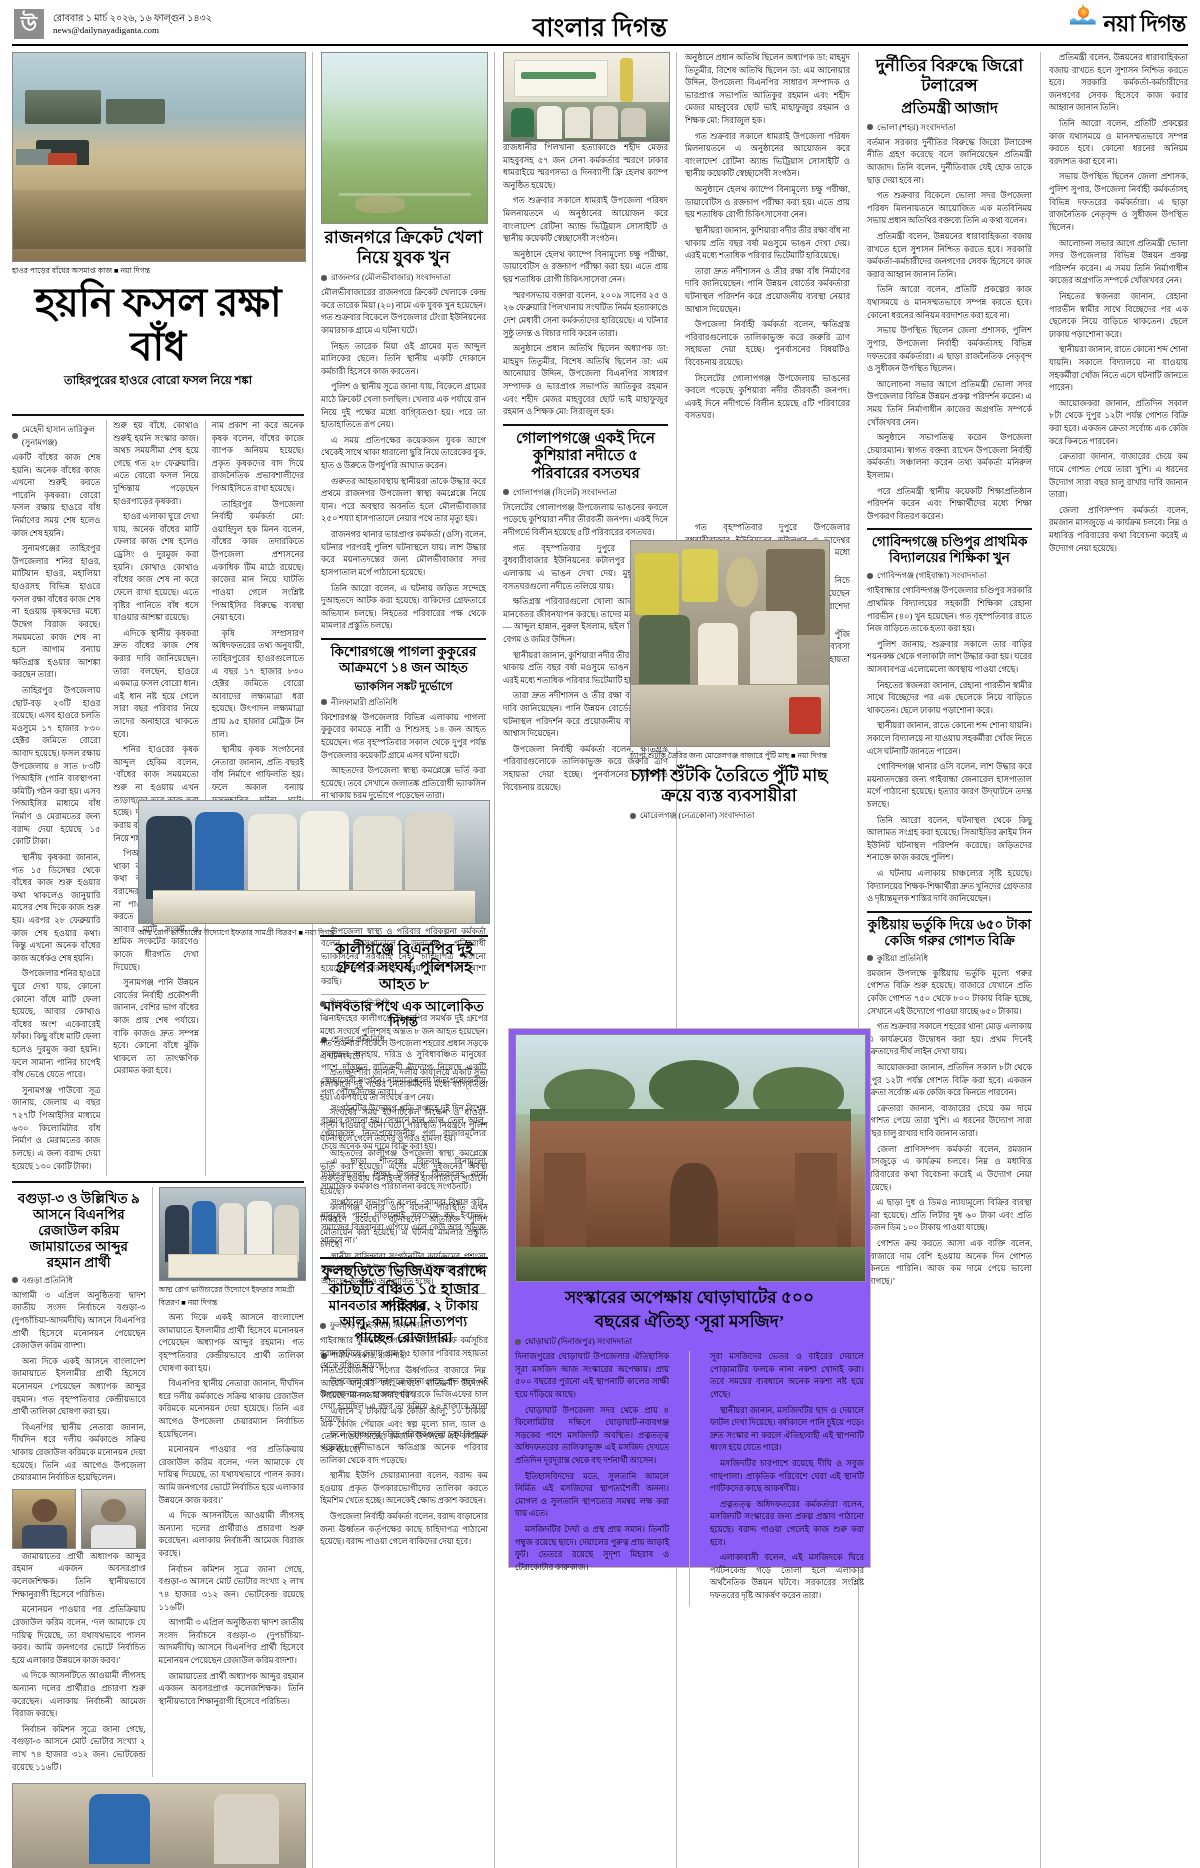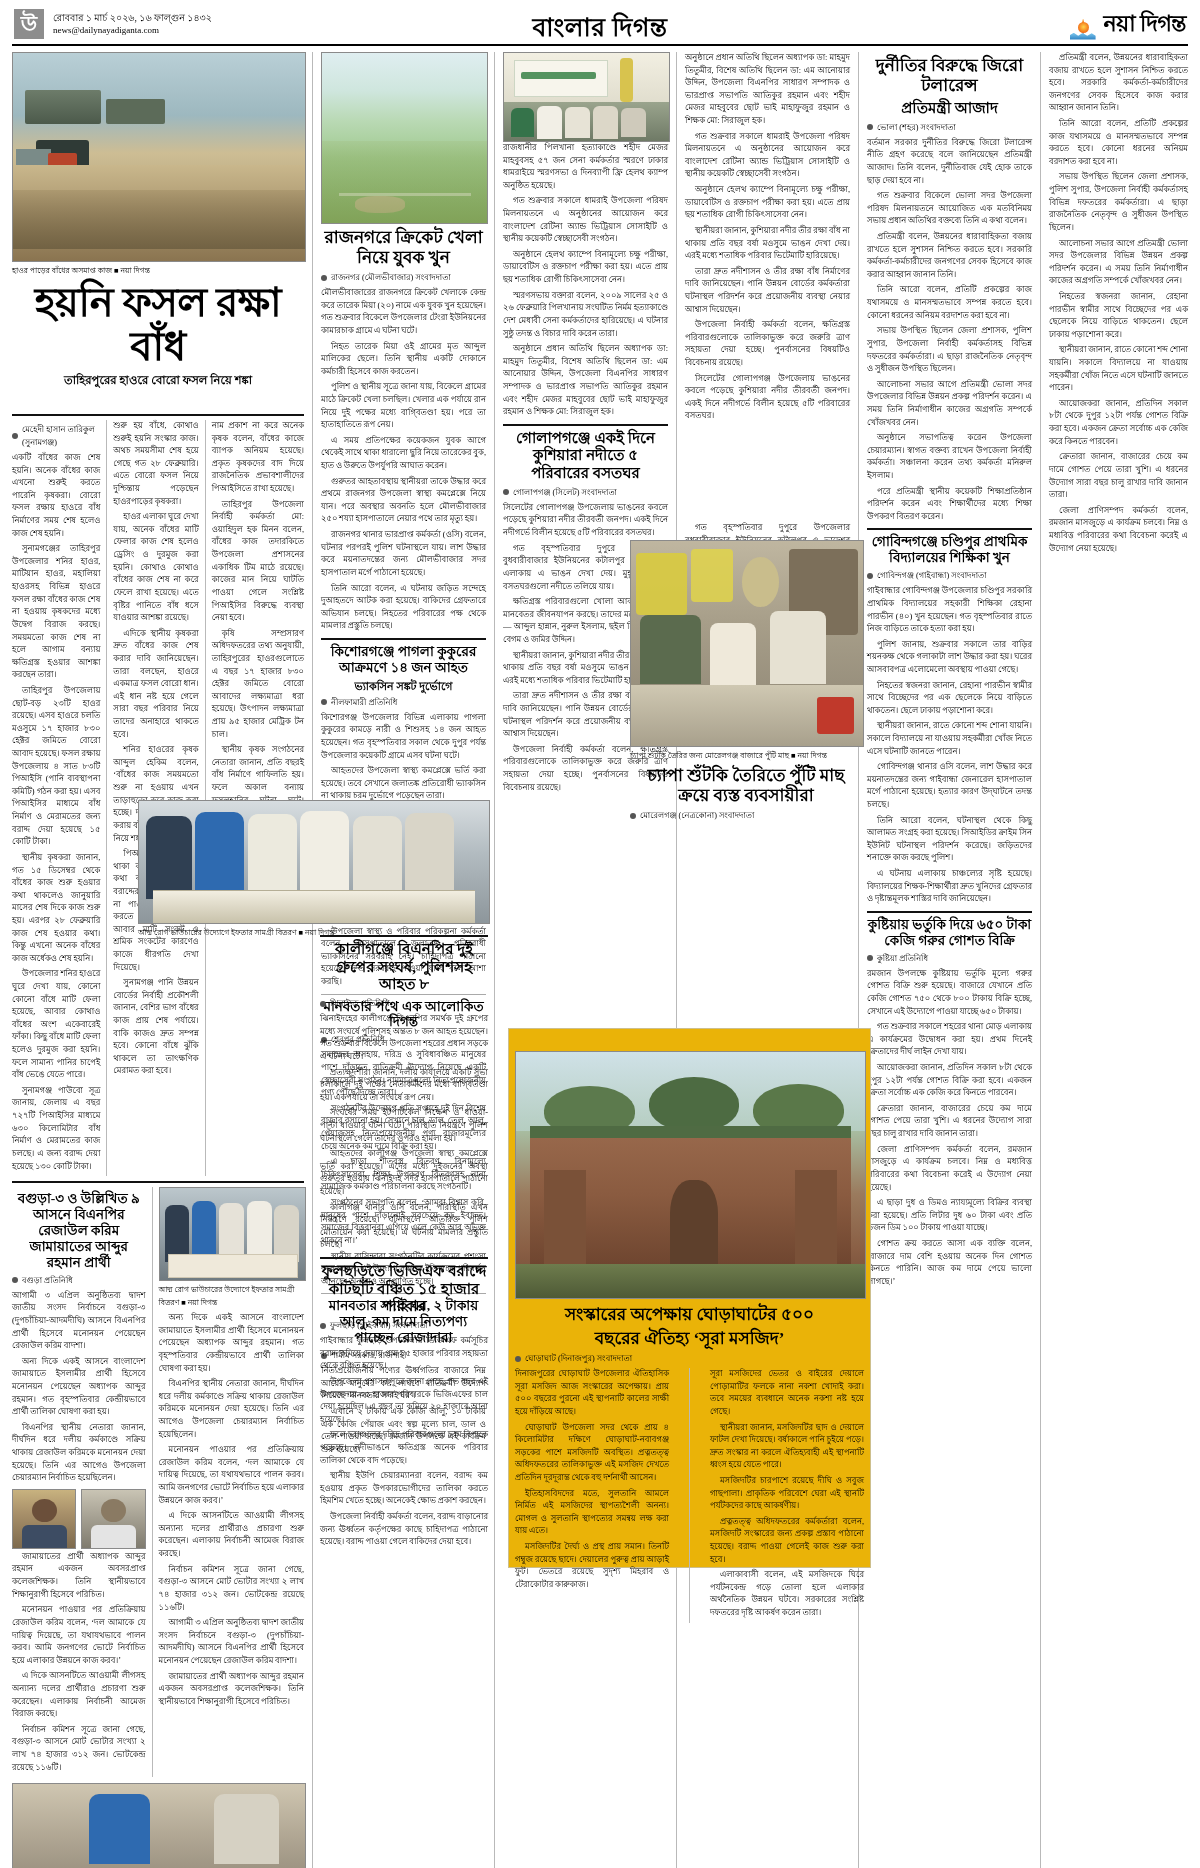--- a/index.html
+++ b/index.html
@@ -15,21 +15,21 @@
   .masthead{display:flex;align-items:center;justify-content:space-between;
     padding:8px 14px 4px 14px;height:44px;box-sizing:border-box;}
   .mh-left{display:flex;align-items:center;gap:9px;}
   .mh-logo{width:30px;height:30px;background:#8d8d8d;color:#fff;
     display:flex;align-items:center;justify-content:center;
     font-size:21px;font-weight:bold;line-height:1;}
   .mh-meta{font-size:9.5px;line-height:1.35;}
   .mh-meta div:last-child{font-family:"Liberation Serif",serif;font-size:9px;}
   .mh-center{font-size:25px;font-weight:bold;letter-spacing:.5px;
     position:absolute;left:50%;transform:translateX(-50%);top:8px;}
-  .mh-right{display:flex;align-items:flex-end;gap:8px;position:relative;}
+  .mh-right{display:flex;align-items:flex-start;gap:8px;position:relative;}
   .mh-brand{font-size:22px;font-weight:bold;letter-spacing:-.5px;}
   .sunlogo{position:relative;width:26px;height:22px;}
   .sun-core{position:absolute;left:8px;top:1px;width:11px;height:11px;border-radius:50%;
     background:radial-gradient(circle at 50% 45%, #ffd34d 0%, #f58220 55%, #e8491c 100%);}
   .sun-ray{position:absolute;left:5px;top:-2px;width:17px;height:17px;
     background:linear-gradient(180deg,#f7941e,#e03a14);clip-path:polygon(50% 0,62% 46%,50% 100%,38% 46%);}
   .sun-wave{position:absolute;left:0;top:12px;width:26px;height:7px;
     background:linear-gradient(180deg,#7ec8ef,#2a7fc1);
     clip-path:polygon(0 40%,16% 5%,33% 45%,50% 8%,68% 48%,85% 10%,100% 45%,100% 100%,0 100%);}
   .rule-top{height:2px;background:#000;margin:0 12px;}
@@ -65,21 +65,21 @@
   .ph-field:after{content:"";position:absolute;left:0;right:0;bottom:0;height:48%;
      background:linear-gradient(180deg,rgba(150,170,90,.15),rgba(120,140,60,.55));}
   .ph-river{background:linear-gradient(180deg,#b9cfd6 0%,#9db8bf 30%,#cdbd94 48%,#b8a87e 70%,#9d8e66 100%);}
   .ph-meeting{background:linear-gradient(180deg,#e8e4d4 0%,#d7d0bb 38%,#a9b4a0 62%,#6f7d68 100%);}
   .ph-fish{background:linear-gradient(180deg,#c7c0ad 0%,#b4ac97 35%,#9d9583 70%,#837c6b 100%);}
   .ph-mosque{background:linear-gradient(180deg,#cfe0e6 0%,#a9c2a6 30%,#9a7a5d 58%,#8a5f45 80%,#6d4a34 100%);}
   .ph-group{background:linear-gradient(180deg,#dfe4e6 0%,#c6cdd0 40%,#9aa4a8 70%,#7d878b 100%);}
   .ph-relief{background:linear-gradient(180deg,#d8d2c4 0%,#bdb7a6 40%,#978f7e 72%,#7a7363 100%);}
   .ph-portrait{background:linear-gradient(180deg,#d5d9dd 0%,#b6bcc2 45%,#8e959c 100%);}
 
-  .boxed{border:1px solid #cdbf8d;background:#eab308;padding:22px 6px;box-sizing:border-box;}
+  .boxed{border:1px solid #cdbf8d;background:#8b5cf6;padding:5px 6px;box-sizing:border-box;}
   .two-por{display:flex;gap:5px;}
   .two-por > div{flex:1;height:58px;}
   .sep-v{width:1px;background:#b9b9b9;}
   .frame{border:1px solid #8a8a8a;}
   .photo-in-text{margin:4px 0 2px 0;}
 </style>
 </head>
 <body>
 
 <div class="page">
@@ -368,21 +368,21 @@
       <p class="body indent">সভায় উপস্থিত ছিলেন জেলা প্রশাসক, পুলিশ সুপার, উপজেলা নির্বাহী কর্মকর্তাসহ বিভিন্ন দফতরের কর্মকর্তারা। এ ছাড়া রাজনৈতিক নেতৃবৃন্দ ও সুধীজন উপস্থিত ছিলেন।</p>
       <p class="body indent">আলোচনা সভার আগে প্রতিমন্ত্রী ভোলা সদর উপজেলার বিভিন্ন উন্নয়ন প্রকল্প পরিদর্শন করেন। এ সময় তিনি নির্মাণাধীন কাজের অগ্রগতি সম্পর্কে খোঁজখবর নেন।</p>
       <p class="body indent">নিহতের স্বজনরা জানান, রেহানা পারভীন স্বামীর সাথে বিচ্ছেদের পর এক ছেলেকে নিয়ে বাড়িতে থাকতেন। ছেলে ঢাকায় পড়াশোনা করে।</p>
       <p class="body indent">স্থানীয়রা জানান, রাতে কোনো শব্দ শোনা যায়নি। সকালে বিদ্যালয়ে না যাওয়ায় সহকর্মীরা খোঁজ নিতে এসে ঘটনাটি জানতে পারেন।</p>
       <p class="body indent">আয়োজকরা জানান, প্রতিদিন সকাল ৮টা থেকে দুপুর ১২টা পর্যন্ত গোশত বিক্রি করা হবে। একজন ক্রেতা সর্বোচ্চ এক কেজি করে কিনতে পারবেন।</p>
       <p class="body indent">ক্রেতারা জানান, বাজারের চেয়ে কম দামে গোশত পেয়ে তারা খুশি। এ ধরনের উদ্যোগ সারা বছর চালু রাখার দাবি জানান তারা।</p>
       <p class="body indent">জেলা প্রাণিসম্পদ কর্মকর্তা বলেন, রমজান মাসজুড়ে এ কার্যক্রম চলবে। নিম্ন ও মধ্যবিত্ত পরিবারের কথা বিবেচনা করেই এ উদ্যোগ নেয়া হয়েছে।</p>
     </div>
   </div>
 
-  <div style="position:absolute;left:630px;top:540px;width:232px;">
+  <div style="position:absolute;left:630px;top:540px;width:198px;">
     <div class="photo ph-fish frame" style="height:205px;position:relative;">
       <div style="position:absolute;left:0;top:0;width:100%;height:100%;background:linear-gradient(180deg,#bfb6a0 0%,#a79e89 40%,#8b8372 100%);"></div>
       <div style="position:absolute;left:2%;top:6%;width:22%;height:30%;background:#d9cb3f;border-radius:4px;opacity:.9;"></div>
       <div style="position:absolute;left:26%;top:4%;width:18%;height:26%;background:#e0d34a;border-radius:4px;opacity:.85;"></div>
       <div style="position:absolute;left:48%;top:8%;width:16%;height:24%;background:#c9bd8c;border-radius:50%;"></div>
       <div style="position:absolute;left:68%;top:4%;width:30%;height:42%;background:#7c6f5a;border-radius:4px;"></div>
       <div style="position:absolute;left:4%;top:36%;width:26%;height:34%;background:#5b6b4e;border-radius:8px 8px 0 0;"></div>
       <div style="position:absolute;left:34%;top:40%;width:20%;height:30%;background:#efe9da;border-radius:8px 8px 0 0;"></div>
       <div style="position:absolute;left:60%;top:34%;width:24%;height:36%;background:#e6e1d2;border-radius:8px 8px 0 0;"></div>
       <div style="position:absolute;left:0;bottom:0;width:100%;height:30%;background:linear-gradient(180deg,#cfc8b2,#a8a08c);"></div>

